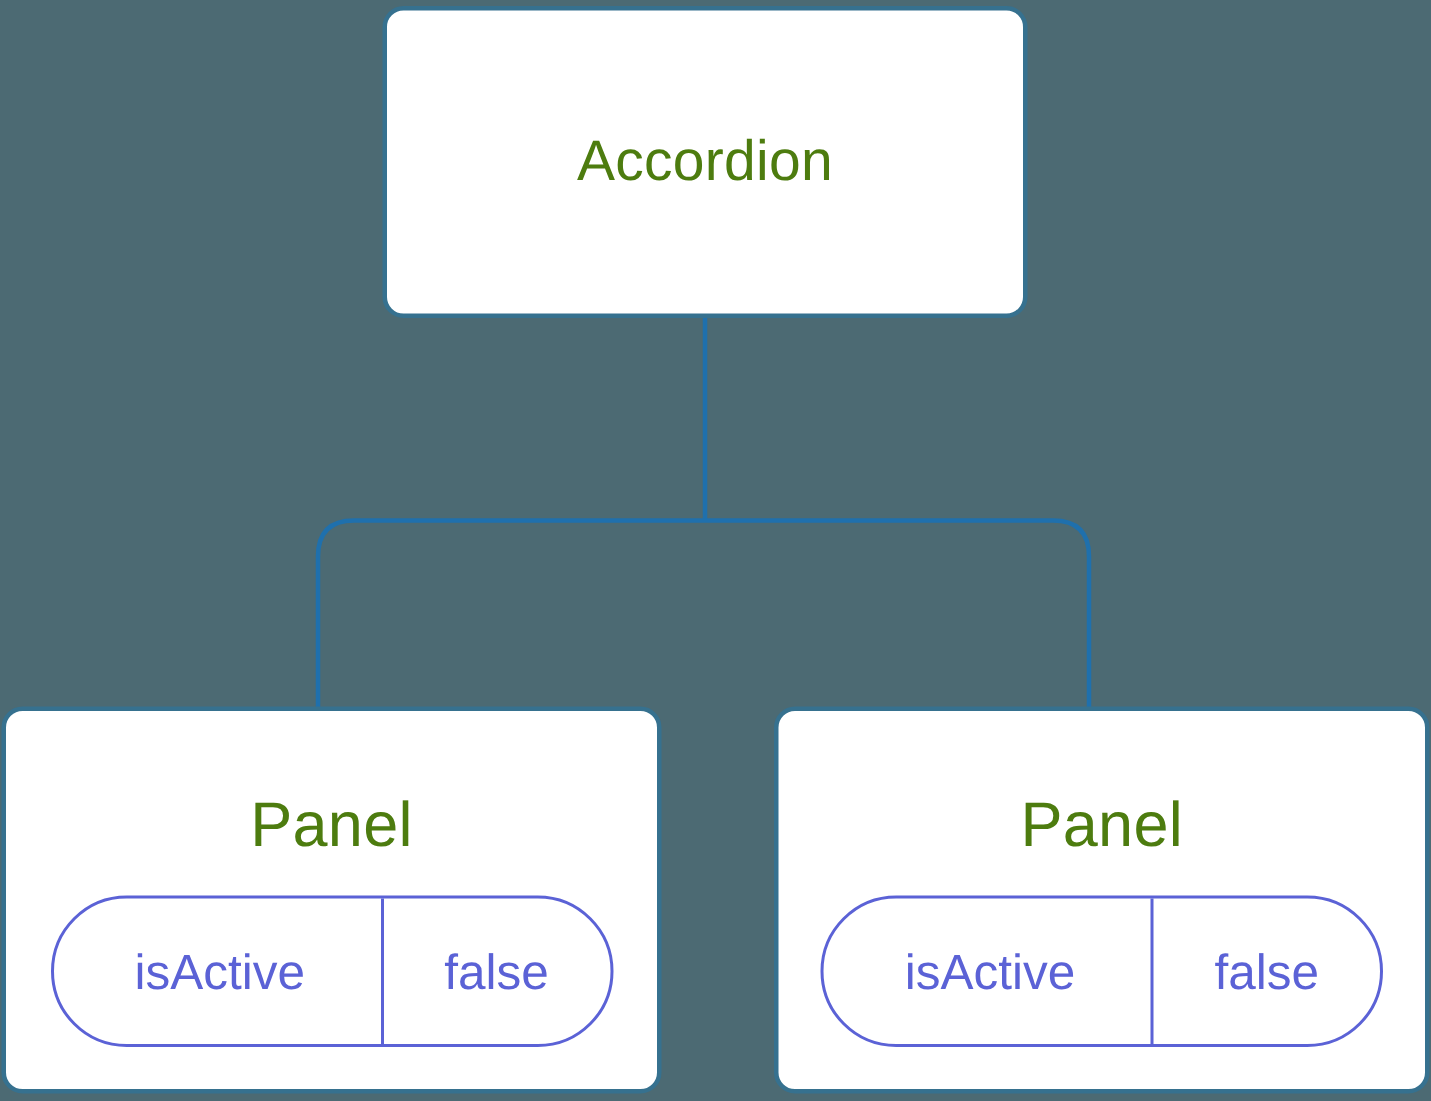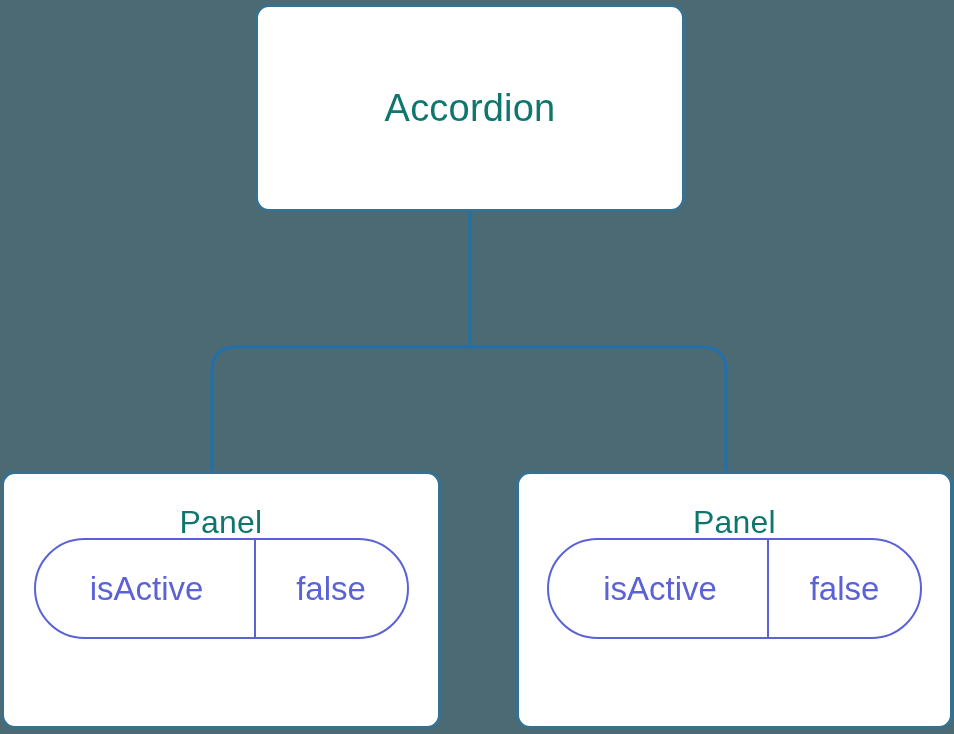--- a/index.html
+++ b/index.html
@@ -46,34 +46,35 @@
     width: 440px;
     height: 258px;
   }
   .node-leaf-right {
     left: 516px;
     top: 471px;
     width: 437px;
     height: 258px;
   }
   .node-title {
-    color: #0f766e;
+    color: #4d7c0f;
     font-size: 38px;
     line-height: 1;
     letter-spacing: 0.2px;
     white-space: nowrap;
   }
   .node-leaf-left .node-title,
   .node-leaf-right .node-title {
-    font-size: 32px;
-    margin-top: 32px;
+    font-size: 42px;
+    margin-top: 55px;
   }
   .state-pill {
     position: relative;
     box-sizing: border-box;
+    margin-top: 26px;
     height: 101px;
     border: 2px solid #5b62d6;
     border-radius: 52px;
     display: flex;
     align-items: stretch;
     background: transparent;
   }
   .pill-cell {
     display: flex;
     align-items: center;

